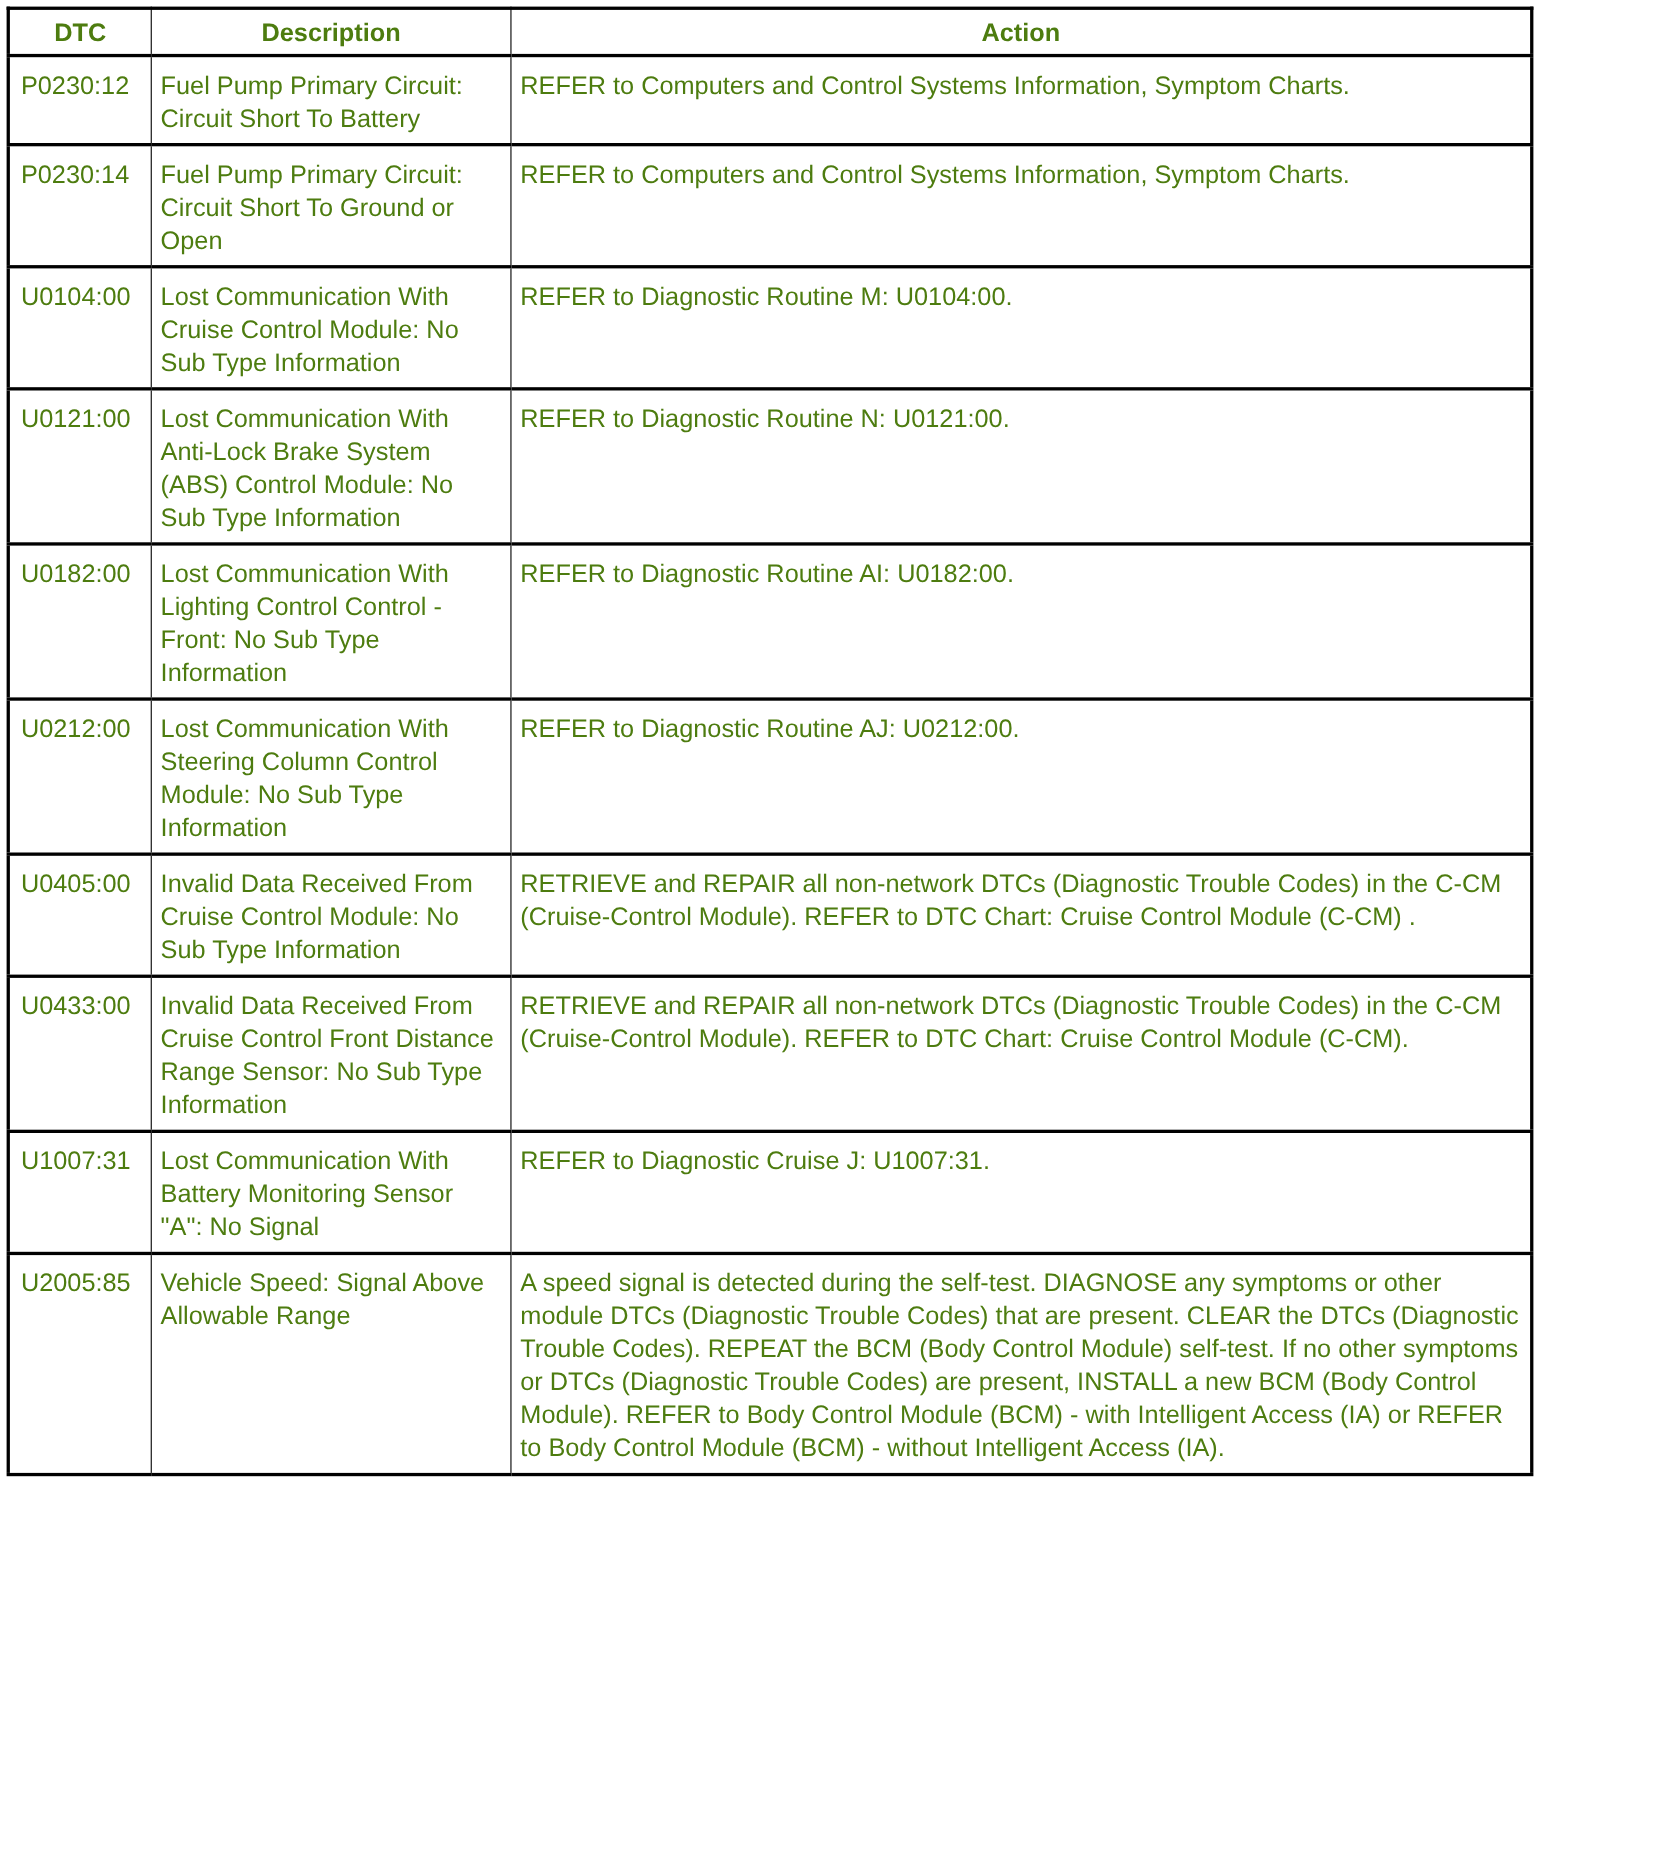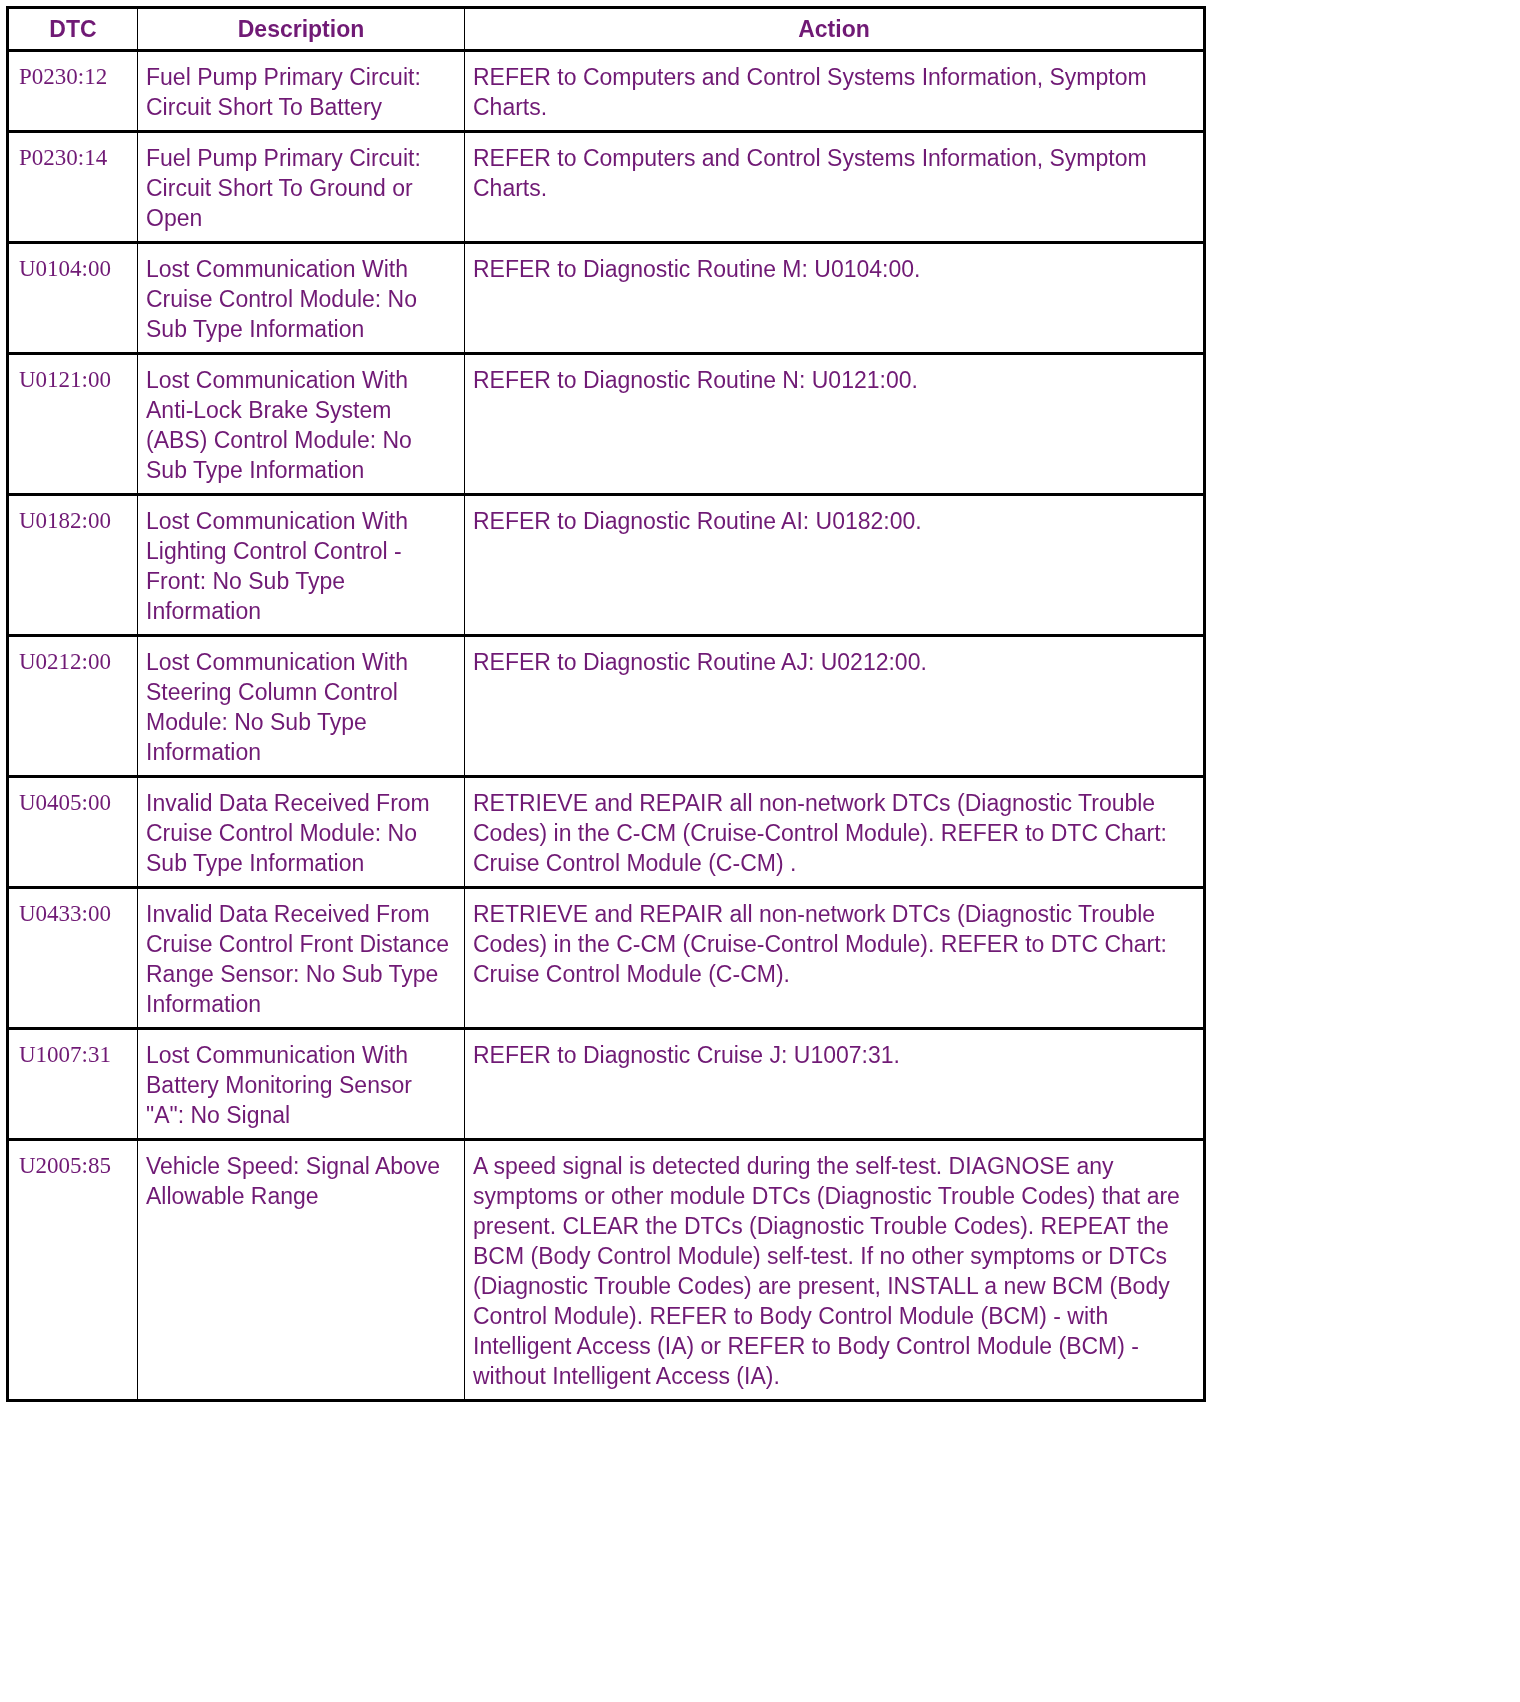--- a/index.html
+++ b/index.html
@@ -1,44 +1,44 @@
 <!DOCTYPE html>
 <html><head>
 <meta charset="utf-8">
 <style>
   html, body { margin: 0; padding: 0; background: #ffffff; }
   body { width: 1520px; height: 1702px; position: relative; overflow: hidden; }
   table.dtc {
     position: absolute; left: 6px; top: 6px;
-    width: 1200px;
+    width: 1388px;
     border-collapse: collapse;
     border: 3px solid #000;
     font-family: "Liberation Sans", sans-serif;
     font-size: 23px;
     line-height: 30px;
-    color: #701a75;
+    color: #4d7c0f;
     table-layout: fixed;
   }
   table.dtc th {
     font-weight: bold;
     text-align: center;
     height: 40px;
     padding: 0;
     border: 1px solid #000;
     border-bottom: 3px solid #000;
     font-size: 23px;
   }
   table.dtc td {
     vertical-align: top;
     border-left: 1px solid #000;
     border-right: 1px solid #000;
     border-bottom: 3px solid #000;
     padding: 10px 8px 8px 8px;
   }
-  table.dtc td.code { padding-left: 10px; padding-right: 4px; font-family: Liberation Serif, serif; }
+  table.dtc td.code { padding-left: 10px; padding-right: 4px; }
   col.c1 { width: 130px; }
   col.c2 { width: 327px; }
   col.c3 { width: auto; }
 </style>
 </head>
 <body>
 
 <table class="dtc">
   <colgroup>
       <col class="c1">

